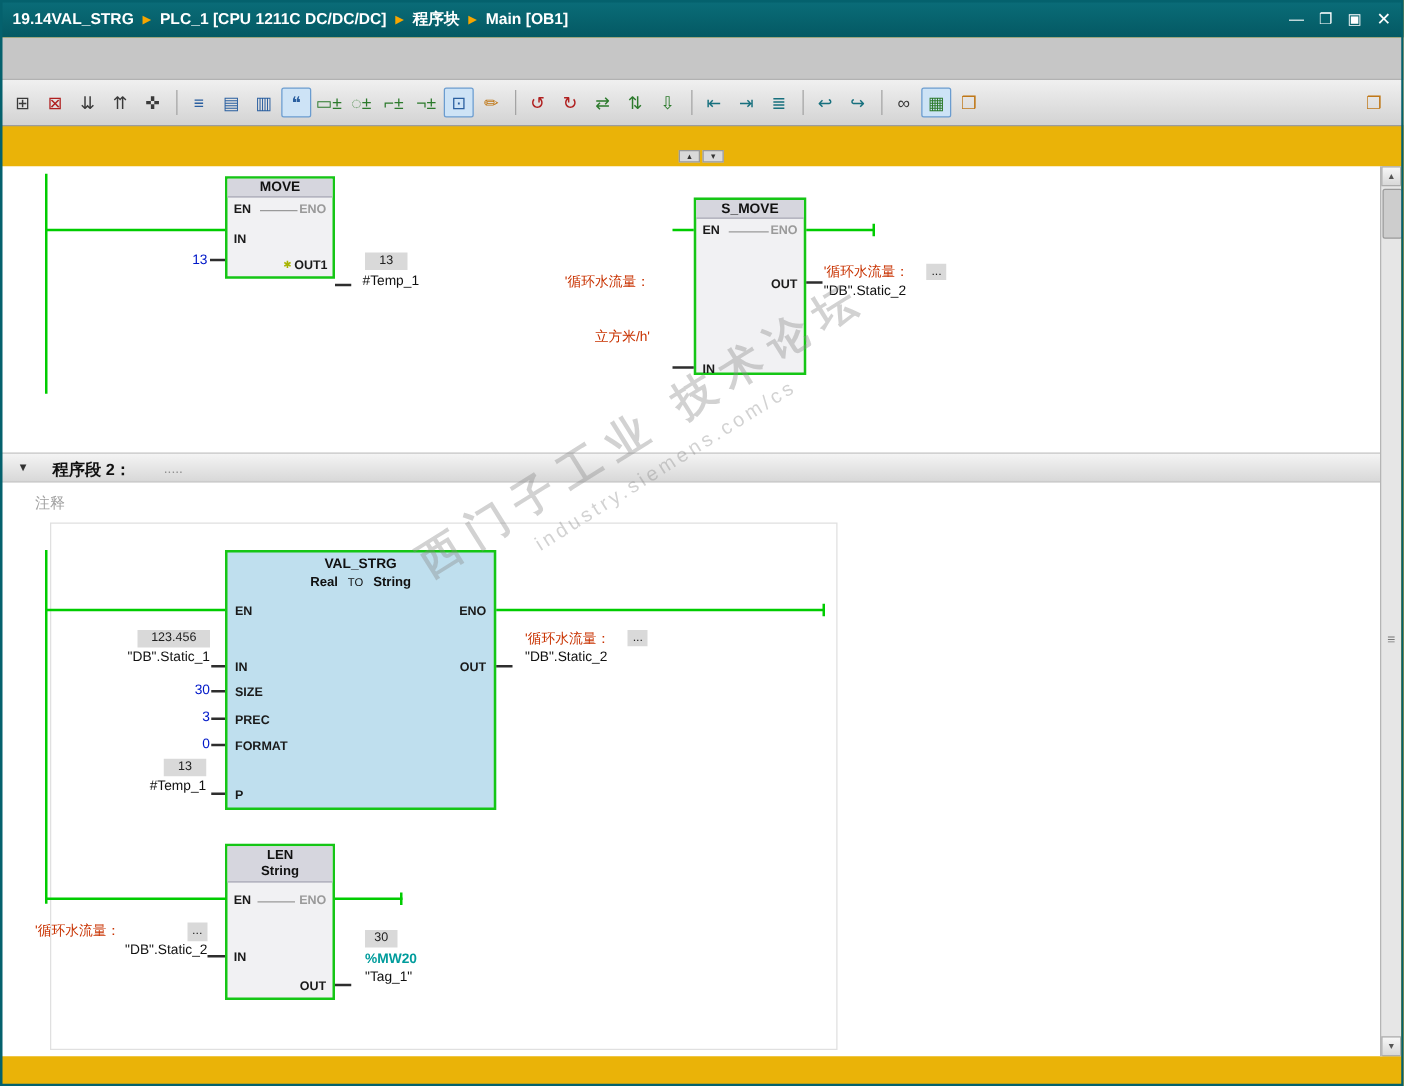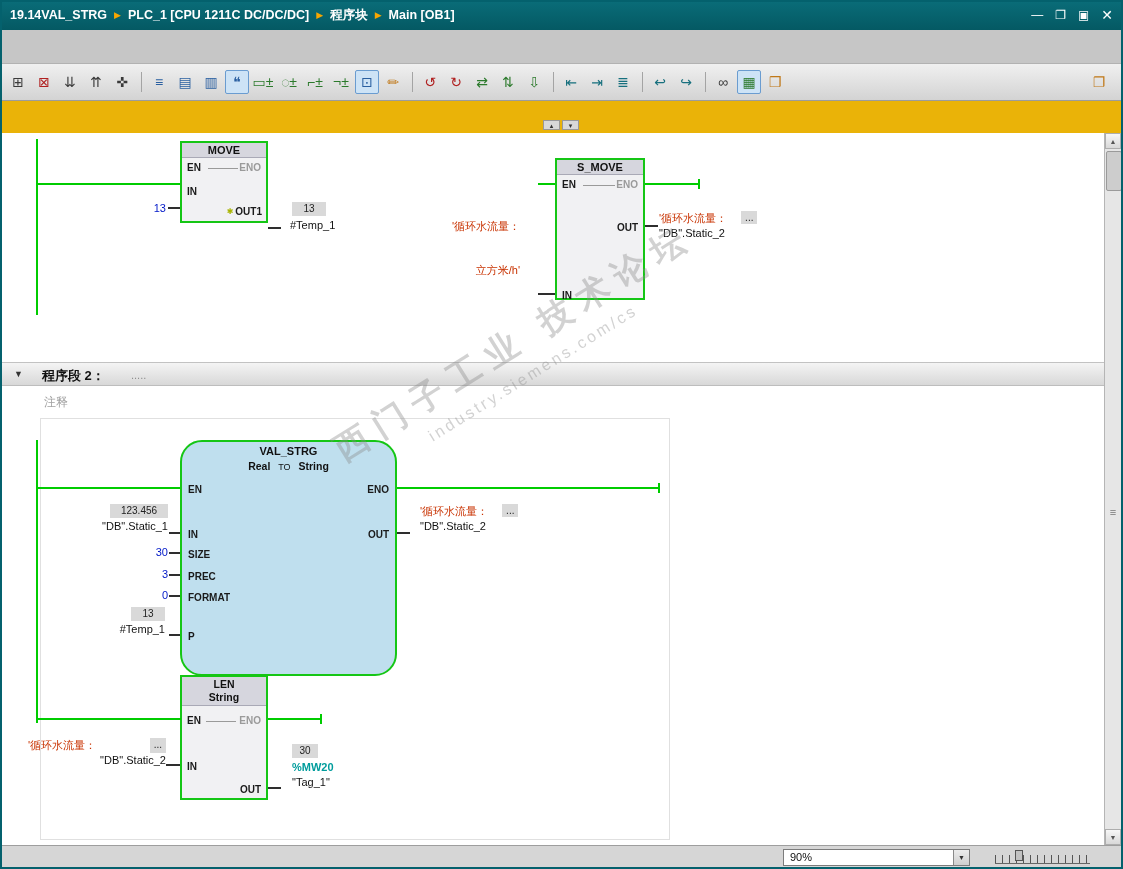--- a/index.html
+++ b/index.html
@@ -210,27 +210,27 @@
     </div>
     <div class="val red right" style="left:415px;top:87px;width:105px;">'循环水流量：</div>
     <div class="val red right" style="left:415px;top:131px;width:105px;">立方米/h'</div>
     <div class="stub" style="left:538px;top:160px;width:17px;"></div>
 
     <div class="nethdr" style="top:229px;">
       <span class="tri">▼</span>
       <span class="ttl">程序段 2：</span>
       <span class="dots">.....</span>
     </div>
-    <div class="comment-text" style="left:44px;top:261px;">注释</div>
+    <div class="comment-text" style="left:28px;top:261px;">注释</div>
     <div class="netarea" style="left:40px;top:285px;width:628px;height:420px;"></div>
 
     <div class="vrail" style="left:36px;top:307px;height:283px;"></div>
     <div class="wire" style="left:36px;top:354px;width:145px;"></div>
 
-    <div class="blk sel" style="left:180px;top:307px;width:217px;height:236px;border-radius:22px;">
+    <div class="blk sel" style="left:180px;top:307px;width:217px;height:208px;">
       <div class="blk-title-abs" style="top:3px;">VAL_STRG</div>
       <div class="blk-title-abs" style="top:18px;font-size:10.5px;">
         <span>Real</span>
         <span style="font-weight:normal;font-size:9px;margin:0 5px;">TO</span>
         <span>String</span>
       </div>
       <span class="pin" style="left:6px;top:42px;">EN</span>
       <span class="pin" style="right:6px;top:42px;">ENO</span>
       <span class="pin" style="left:6px;top:87px;">IN</span>
       <span class="pin" style="right:6px;top:87px;">OUT</span>
@@ -293,25 +293,15 @@
     </div>
   </div>
 
   <div class="vscroll">
     <div class="btn" style="top:0;">▲</div>
     <div class="thumb"></div>
     <div class="grip">≡</div>
     <div class="btn" style="bottom:0;">▼</div>
   </div>
 
-  <div class="bottombar">
-    <div class="zoombox">
-      <span class="zv">90%</span>
-      <span class="za">▼</span>
-    </div>
-    <div class="zoomslider">
-      <div class="ticks"></div>
-      <div class="sthumb"></div>
-    </div>
-  </div>
 
   <div class="frame"></div>
 </div>
 
 </body></html>

